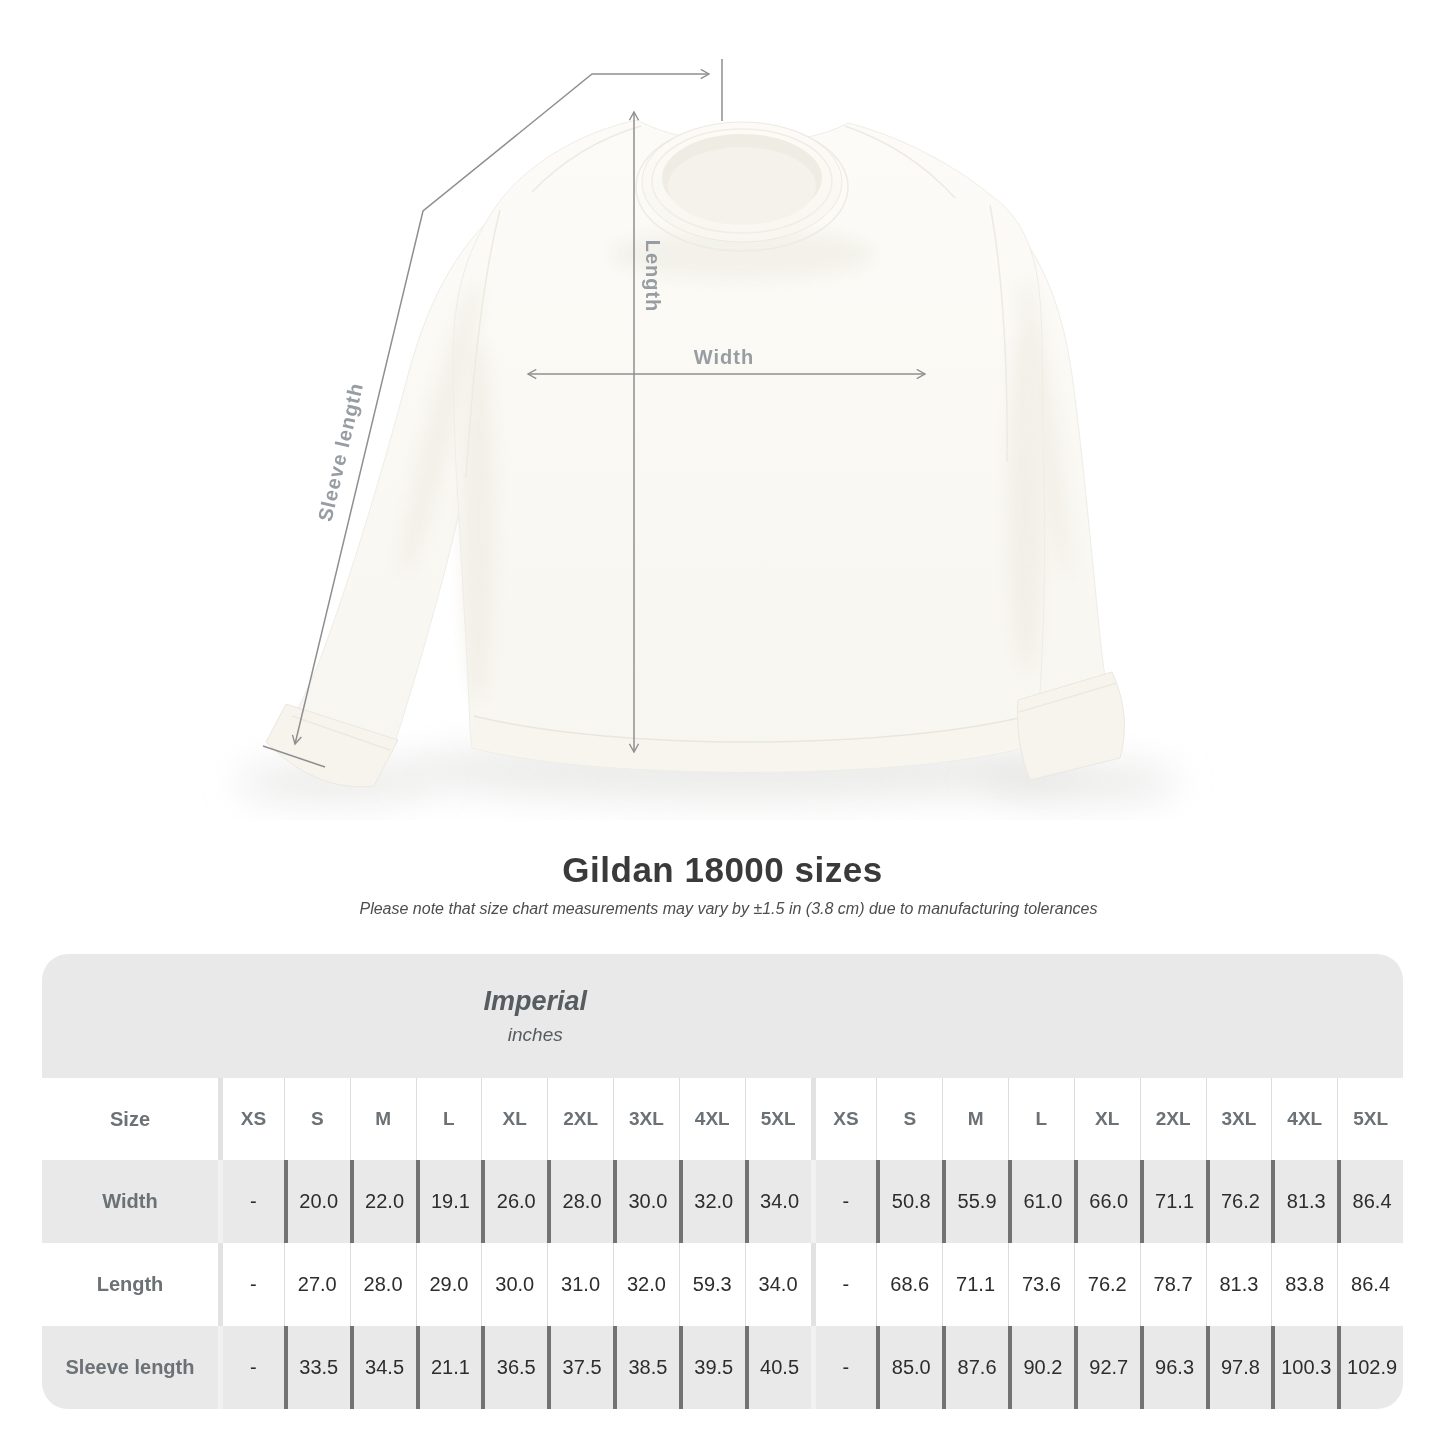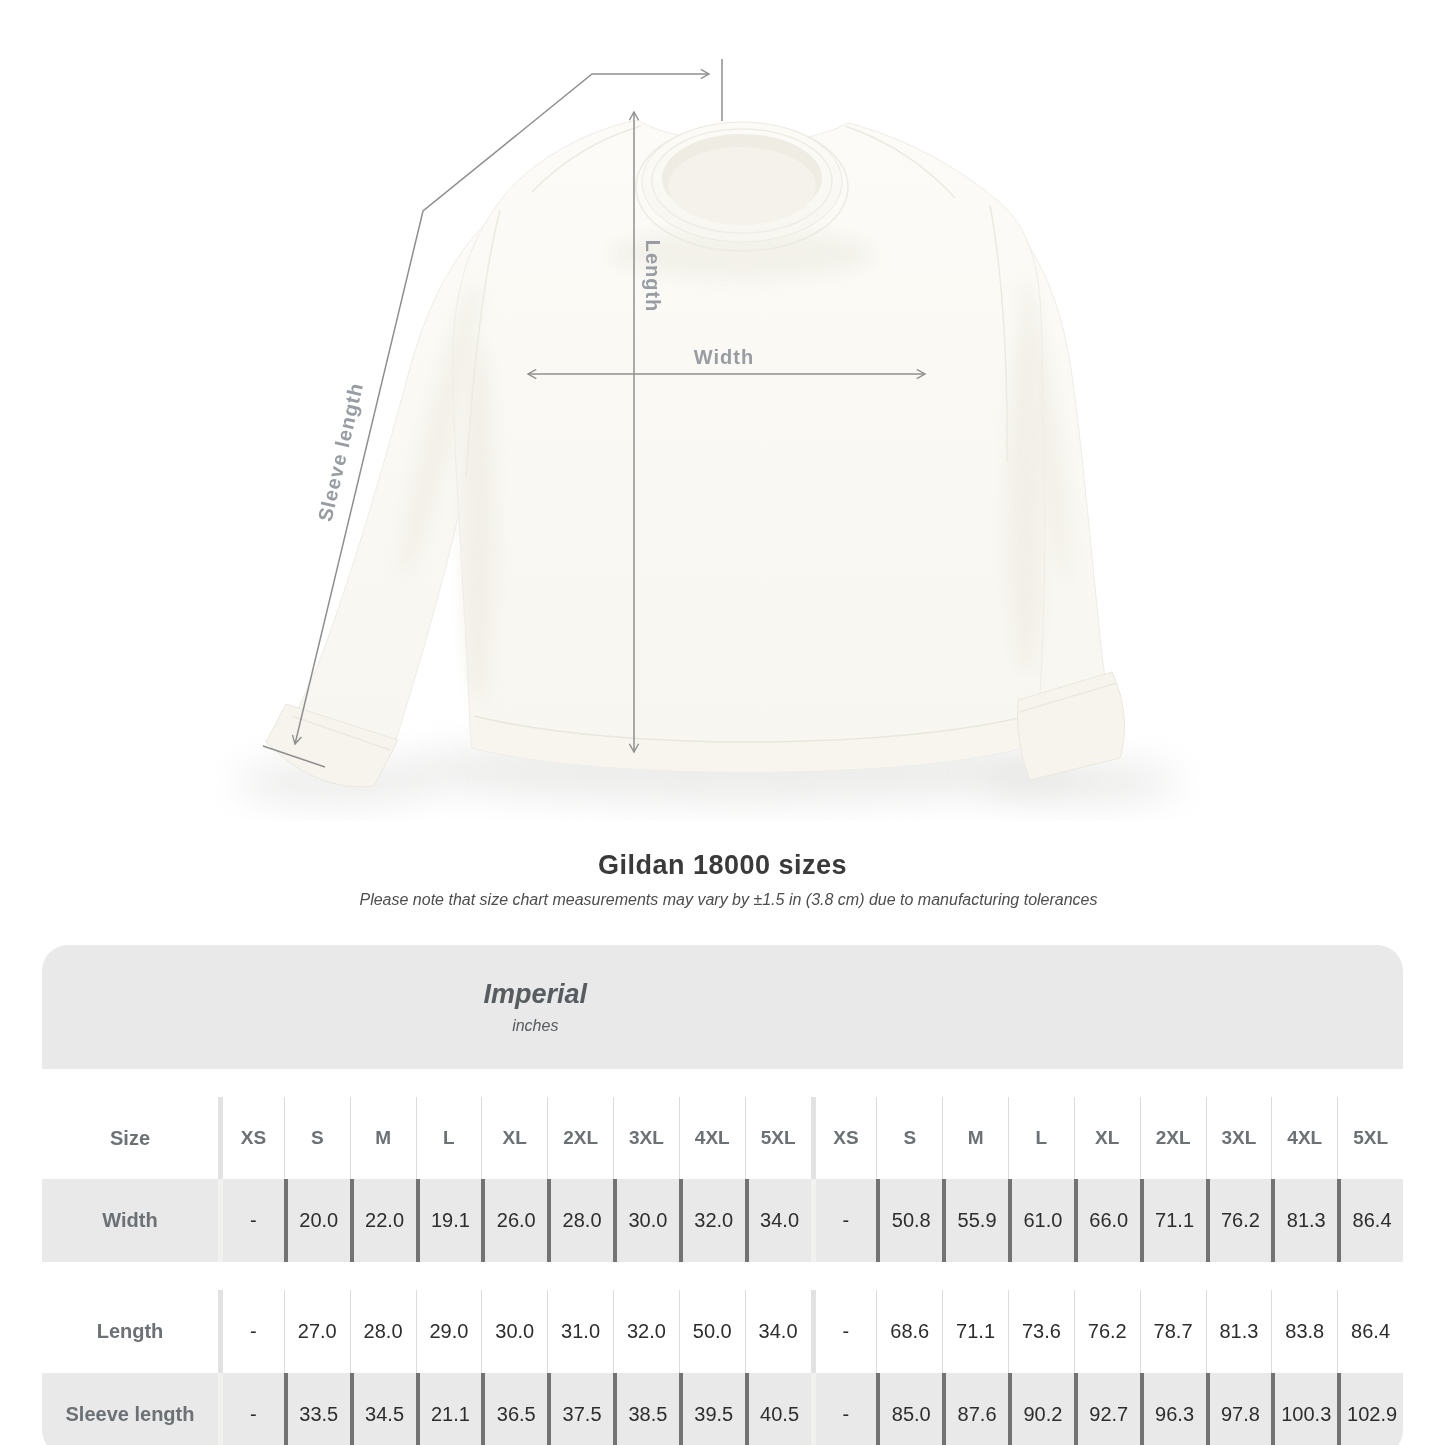--- a/index.html
+++ b/index.html
@@ -20,43 +20,43 @@
     writing-mode:vertical-rl;
   }
   .mlabel.width{left:724px;top:357px;transform:translate(-50%,-50%);}
   .mlabel.sleeve{
     left:341px;top:452px;
     transform:translate(-50%,-50%) rotate(-77deg);
   }
   
   .title{
     margin:30px 0 0 0;text-align:center;
-    font-size:27px;font-weight:bold;color:#3a3a3a;letter-spacing:.5px;
+    font-size:35px;font-weight:bold;color:#3a3a3a;letter-spacing:.5px;
   }
   .note{
     margin:10px 0 0 12px;text-align:center;
     font-size:16px;font-style:italic;color:#4d4d4d;
   }
   
   .size-table{
     width:1361px;margin:36px auto 0;border-radius:26px;overflow:hidden;background:#fff;
   }
   .trow{display:grid;grid-template-columns:176px repeat(18,1fr);}
   .band{background:#e9e9e9;height:124px;padding-left:28px;}
   .band-spacer{grid-column:1;}
   .unit-group{
     grid-column:span 9;display:flex;flex-direction:column;align-items:center;justify-content:center;
     gap:7px;color:#565c5f;
   }
   .unit-name{font-size:27px;font-weight:bold;font-style:italic;}
-  .unit-sub{font-size:16px;font-style:italic;}
+  .unit-sub{font-size:19px;font-style:italic;}
   .thead{height:82px;background:#fff;}
   .drow{height:83px;}
   .row-grey{background:#e9e9e9;}
-  .row-white{background:#ffffff;margin-top:28px;}
+  .row-white{background:#ffffff;}
   .cell{
     display:flex;align-items:center;justify-content:center;height:100%;
     font-size:20px;color:#2d2d2d;text-align:center;
   }
   .label-cell{font-weight:bold;color:#6b7175;border-left:none !important;}
   .head-cell{font-weight:bold;font-size:19px;color:#6b7175;}
   .row-white .cell{border-left:1px solid #dcdcdc;}
   .row-white .cell.thick{border-left:5px solid #e2e2e2;text-align:right;}
   .row-grey .cell{border-left:4px solid #737373;}
   .row-grey .cell.thick{border-left:5px solid #f1f1ef;}
@@ -210,21 +210,21 @@
         </div>
         <div class="trow drow row-white">
           <div class="cell label-cell">Length</div>
           <div class="cell val-cell thick">-</div>
           <div class="cell val-cell">27.0</div>
           <div class="cell val-cell">28.0</div>
           <div class="cell val-cell">29.0</div>
           <div class="cell val-cell">30.0</div>
           <div class="cell val-cell">31.0</div>
           <div class="cell val-cell">32.0</div>
-          <div class="cell val-cell">50.0</div>
+          <div class="cell val-cell">59.3</div>
           <div class="cell val-cell">34.0</div>
           <div class="cell val-cell thick">-</div>
           <div class="cell val-cell">68.6</div>
           <div class="cell val-cell">71.1</div>
           <div class="cell val-cell">73.6</div>
           <div class="cell val-cell">76.2</div>
           <div class="cell val-cell">78.7</div>
           <div class="cell val-cell">81.3</div>
           <div class="cell val-cell">83.8</div>
           <div class="cell val-cell">86.4</div>

